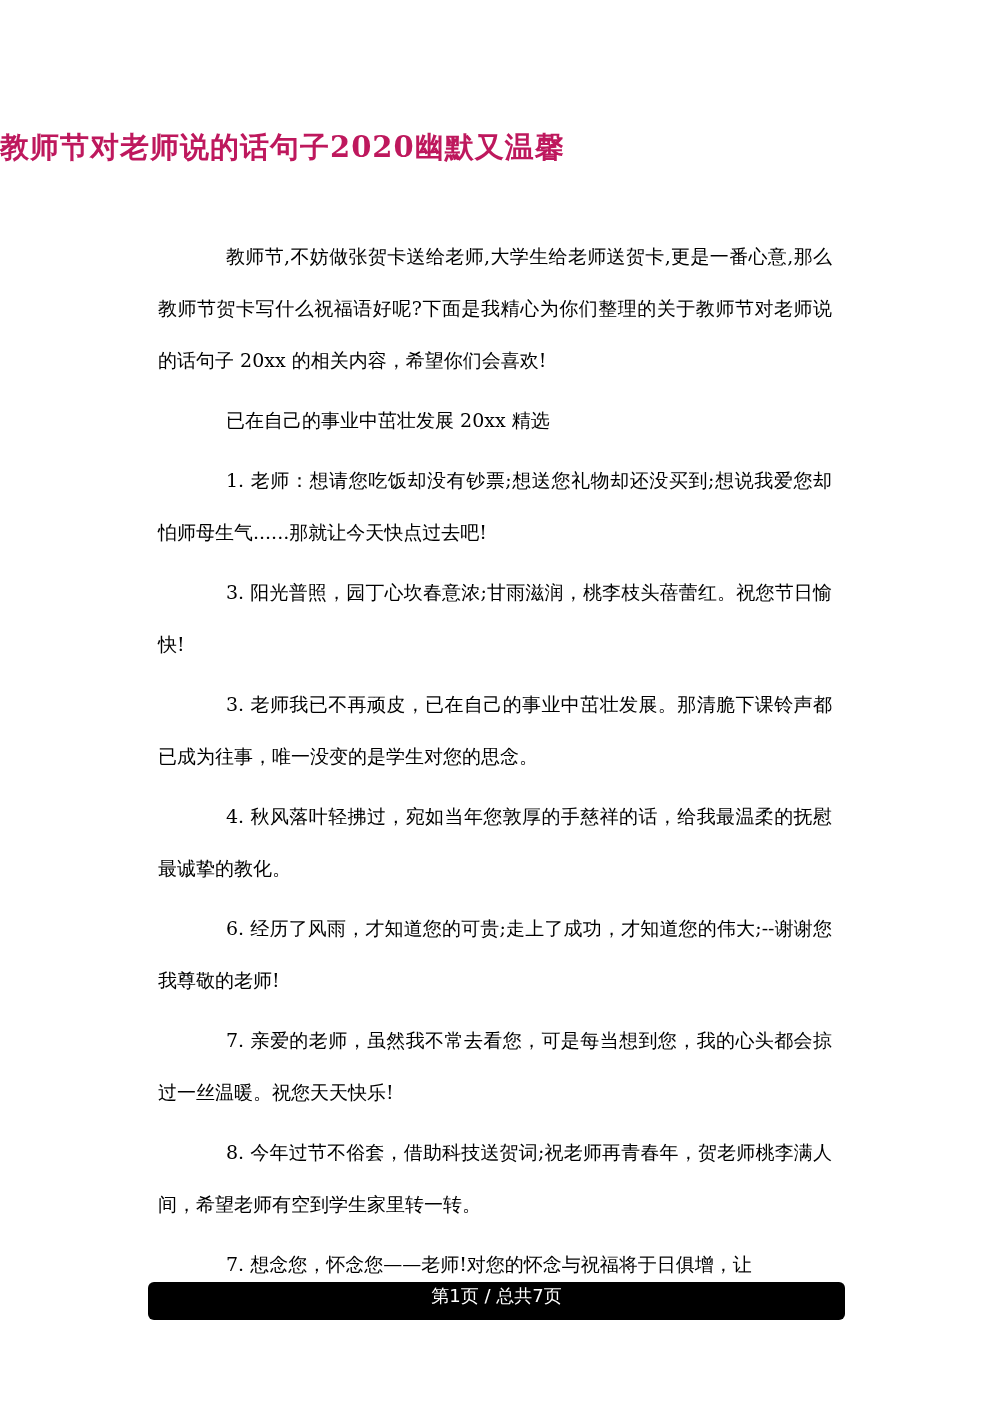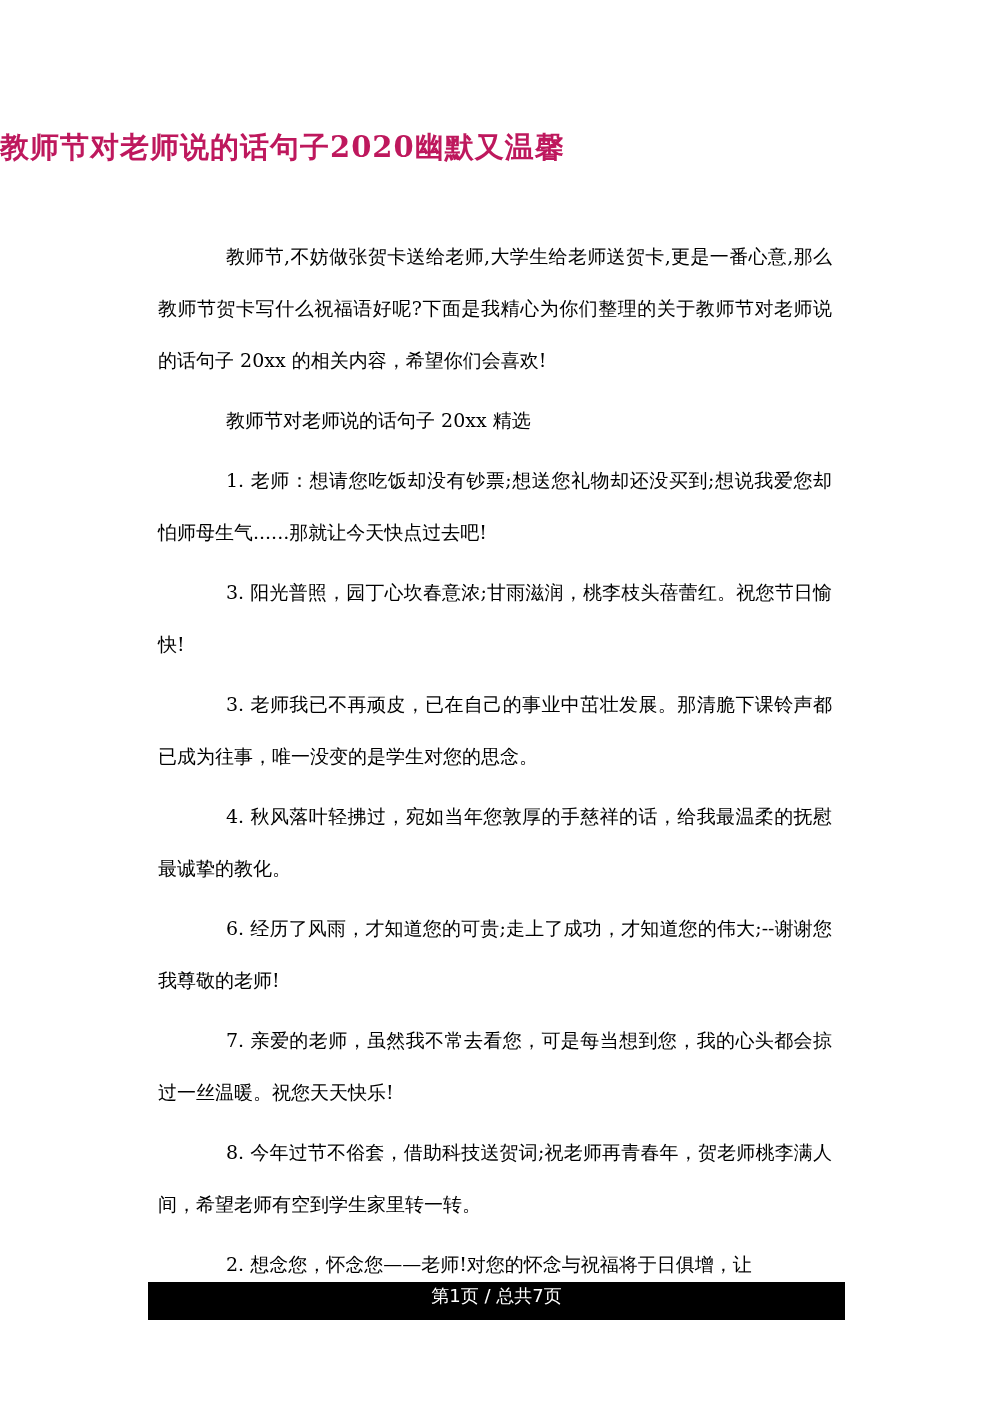--- a/index.html
+++ b/index.html
@@ -7,37 +7,37 @@
          font-family: "DejaVu Serif", "Liberation Serif", serif; color: #000; }
   .page { position: absolute; left: 0; top: 0; width: 993px; height: 1404px; background: #fff; }
   .title { position: absolute; left: 0; top: 128px; width: 993px; text-align: left;
            font-size: 29px; font-weight: bold; color: #be185d; letter-spacing: 1px;
            font-family: "DejaVu Serif", serif; }
   .body { position: absolute; left: 150px; top: 222px; width: 690px; font-size: 19px;
           line-height: 52px; }
   .para { margin: 8px; text-indent: 68px; text-align: justify; }
   .footer { position: absolute; left: 148px; top: 1282px; width: 697px; height: 38px;
             background: #000; color: #fff; text-align: center; font-size: 18px;
-            line-height: 28px; font-family: "DejaVu Sans", sans-serif; }
+            line-height: 28px; font-family: "DejaVu Sans", sans-serif; border-radius: 6px; }
 </style>
 </head>
 <body>
 
 <div class="page">
   <div class="title">教师节对老师说的话句子2020幽默又温馨</div>
 
   <div class="body">
     <p class="para">教师节,不妨做张贺卡送给老师,大学生给老师送贺卡,更是一番心意,那么教师节贺卡写什么祝福语好呢?下面是我精心为你们整理的关于教师节对老师说的话句子 20xx 的相关内容，希望你们会喜欢!</p>
-    <p class="para">教师节对老师说的话句子 20xx 精选</p>
+    <p class="para">已在自己的事业中茁壮发展 20xx 精选</p>
     <p class="para">1. 老师：想请您吃饭却没有钞票;想送您礼物却还没买到;想说我爱您却怕师母生气......那就让今天快点过去吧!</p>
     <p class="para">3. 阳光普照，园丁心坎春意浓;甘雨滋润，桃李枝头蓓蕾红。祝您节日愉快!</p>
     <p class="para">3. 老师我已不再顽皮，已在自己的事业中茁壮发展。那清脆下课铃声都已成为往事，唯一没变的是学生对您的思念。</p>
     <p class="para">4. 秋风落叶轻拂过，宛如当年您敦厚的手慈祥的话，给我最温柔的抚慰最诚挚的教化。</p>
     <p class="para">6. 经历了风雨，才知道您的可贵;走上了成功，才知道您的伟大;--谢谢您我尊敬的老师!</p>
     <p class="para">7. 亲爱的老师，虽然我不常去看您，可是每当想到您，我的心头都会掠过一丝温暖。祝您天天快乐!</p>
     <p class="para">8. 今年过节不俗套，借助科技送贺词;祝老师再青春年，贺老师桃李满人间，希望老师有空到学生家里转一转。</p>
-    <p class="para">2. 想念您，怀念您——老师!对您的怀念与祝福将于日俱增，让</p>
+    <p class="para">7. 想念您，怀念您——老师!对您的怀念与祝福将于日俱增，让</p>
   </div>
 
   <div class="footer">
     <span>第1页 / 总共7页</span>
   </div>
 </div>
 
 </body></html>

